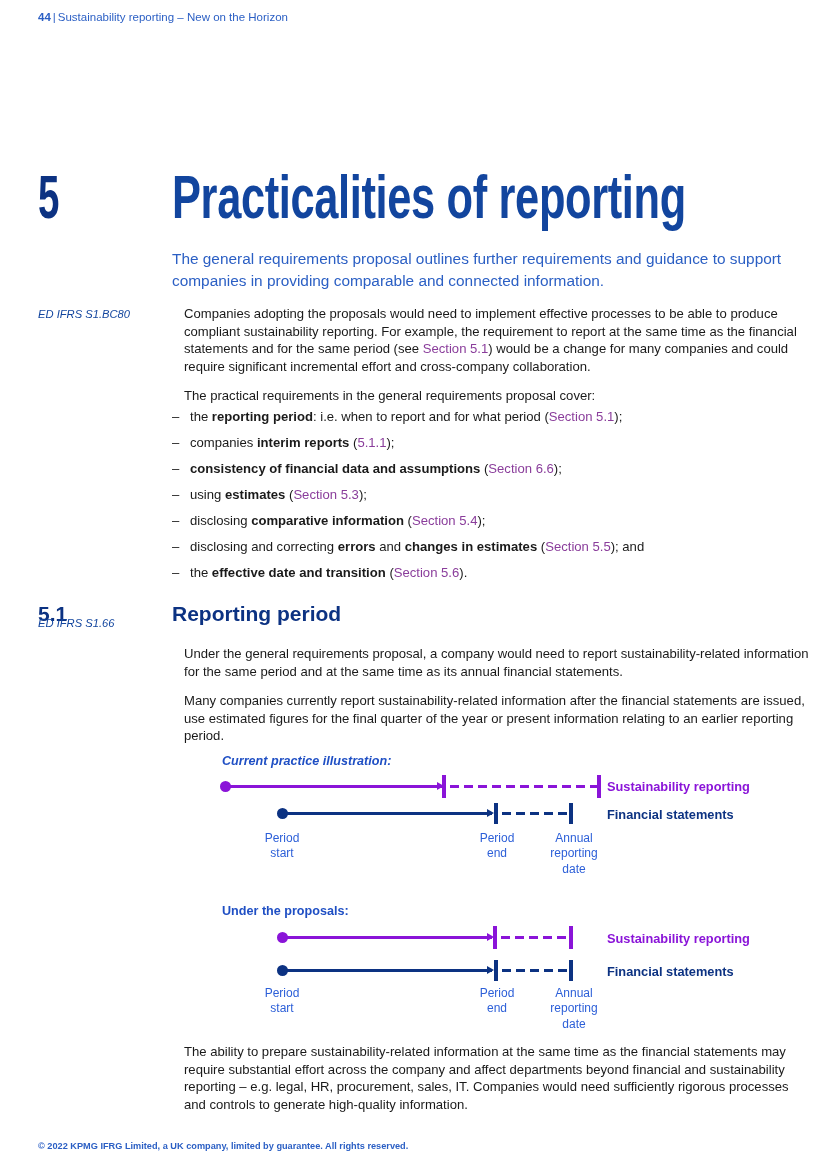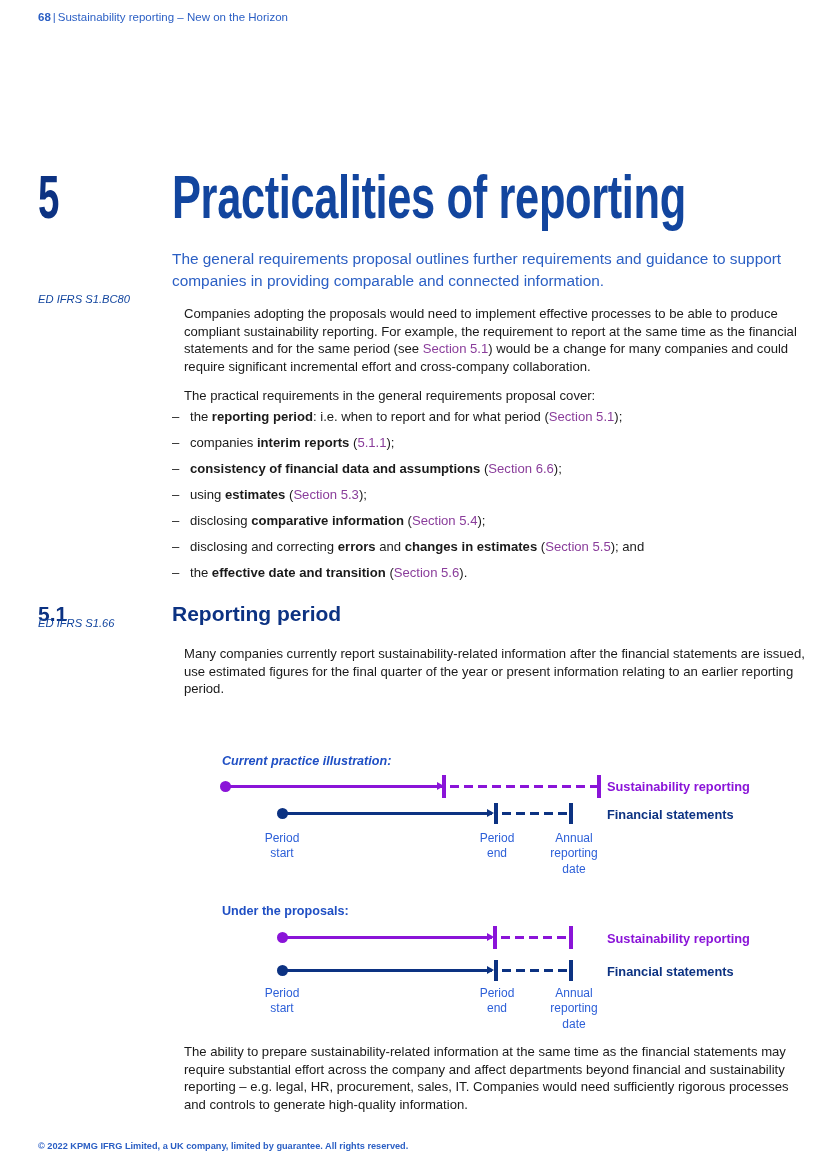--- a/index.html
+++ b/index.html
@@ -212,28 +212,28 @@
     white-space: nowrap;
     font-weight: bold;
   }
 </style>
 </head>
 <body>
 
 <div class="page">
 
   <div class="running-header">
-    <span class="pagenum">68</span><span class="bar">|</span><span>Sustainability reporting – New on the Horizon</span>
+    <span class="pagenum">44</span><span class="bar">|</span><span>Sustainability reporting – New on the Horizon</span>
   </div>
 
   <div class="chapter-number">5</div>
   <div class="chapter-title">Practicalities of reporting</div>
   <div class="standfirst">The general requirements proposal outlines further requirements and guidance to support companies in providing comparable and connected information.</div>
 
-  <div class="margin-note" style="top:292px;text-align:right;">ED IFRS S1.BC80</div>
+  <div class="margin-note" style="top:307px;text-align:right;">ED IFRS S1.BC80</div>
   <div class="body-col" style="top:305px;">
     <p><span>Companies adopting the proposals would need to implement effective processes to be able to produce compliant sustainability reporting. For example, the requirement to report at the same time as the financial statements and for the same period (see </span><span class="lnk">Section 5.1</span><span>) would be a change for many companies and could require significant incremental effort and cross-company collaboration.</span></p>
     <p>The practical requirements in the general requirements proposal cover:</p>
   </div>
 
   <div class="bullets" style="top:408px;">
     <div class="bullet-row">
       <span class="dash">–</span>
       <span>the </span><span class="bld">reporting period</span><span>: i.e. when to report and for what period (</span><span class="lnk">Section 5.1</span><span>);</span>
     </div>
@@ -261,20 +261,21 @@
       <span class="dash">–</span>
       <span>the </span><span class="bld">effective date and transition</span><span> (</span><span class="lnk">Section 5.6</span><span>).</span>
     </div>
   </div>
 
   <div class="sec-num">5.1</div>
   <div class="sec-title">Reporting period</div>
 
   <div class="margin-note" style="top:616px;">ED IFRS S1.66</div>
   <div class="body-col" style="top:645px;">
+    <p>Under the general requirements proposal, a company would need to report sustainability-related information for the same period and at the same time as its annual financial statements.</p>
     <p>Many companies currently report sustainability-related information after the financial statements are issued, use estimated figures for the final quarter of the year or present information relating to an earlier reporting period.</p>
   </div>
 
   <div class="diagram" style="top:0;">
     <div class="diagram-caption" style="left:222px; top:754px;font-style:italic;">Current practice illustration:</div>
 
     <div class="tl-dot" style="left:220px; top:781px; background:#8a14d8;"></div>
     <div class="tl-solid" style="left:226px; top:785px; width:216px; background:#8a14d8;"></div>
     <div class="tl-arrow" style="left:437px; top:782px; border-left:7px solid #8a14d8;"></div>
     <div class="tl-tick" style="left:442px; top:775px; height:23px; background:#8a14d8;"></div>

